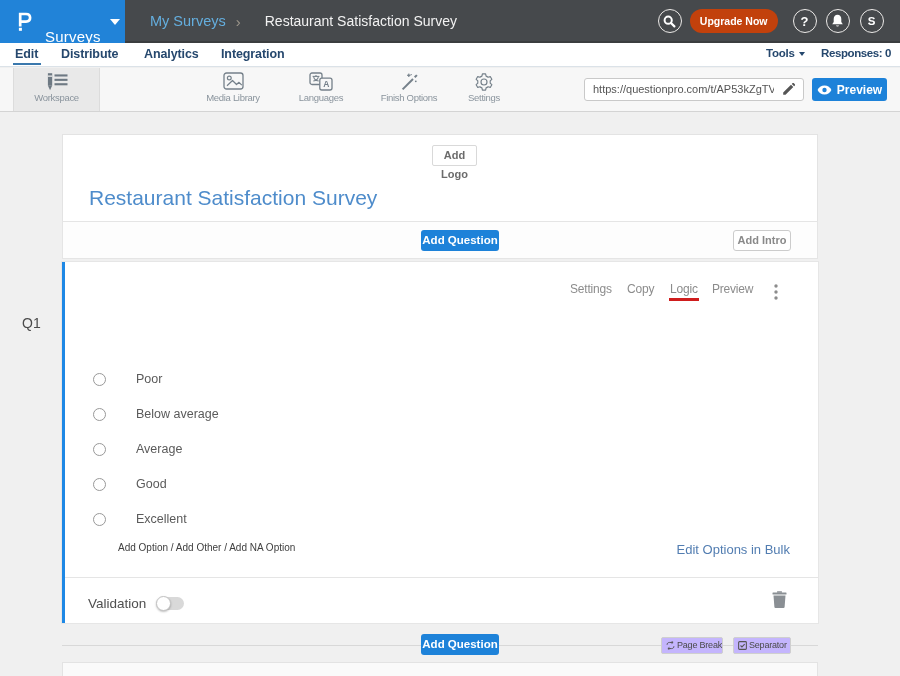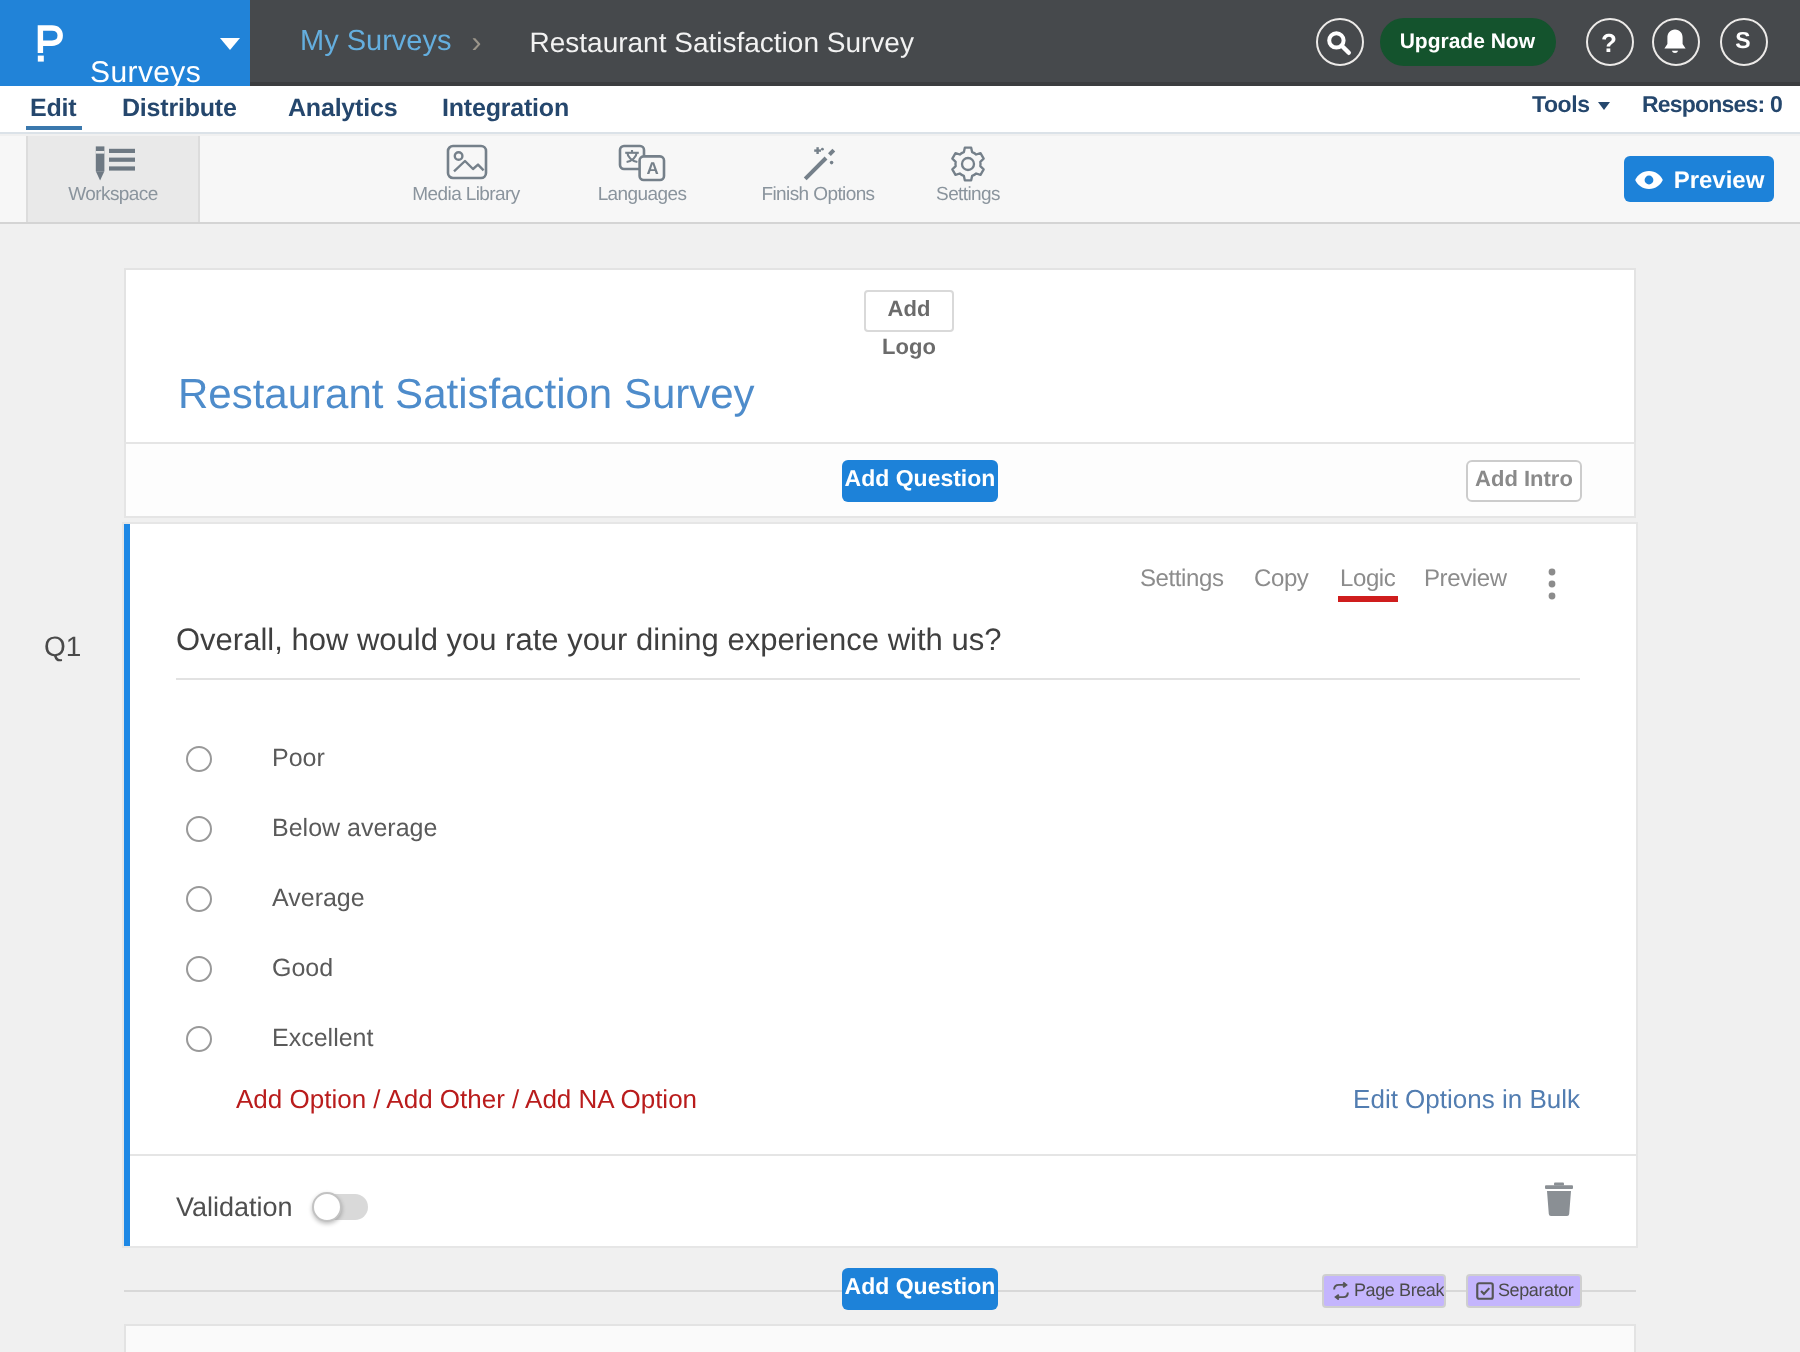--- a/index.html
+++ b/index.html
@@ -12,21 +12,21 @@
   .logostrip { position:absolute; left:0; top:43px; width:125px; height:2px; background:#9cc7ea; }
   .logoblk svg { margin-left:18px; }
   .logoblk .lbl { color:#fff; font-size:15px; margin-left:13px; font-weight:400; letter-spacing:.2px;margin-top:30px; }
   .logoblk .caret { margin-left:9px; width:0; height:0; border-left:5px solid transparent; border-right:5px solid transparent; border-top:6px solid #fff; }
   .crumbs { position:absolute; left:150px; top:0; height:42px; display:flex; align-items:center; }
   .crumbs .my { color:#64aede; font-size:14.5px; }
   .crumbs .sep { color:#9b958a; font-size:15px; margin-left:10px; margin-right:24px; }
   .crumbs .cur { color:#f2f2f2; font-size:14px; }
   .tb-right { position:absolute; right:16.5px; top:9px; height:24px; display:flex; align-items:center; }
   .circ { width:24px; height:24px; border-radius:50%; border:1.5px solid #eceae8; color:#fff; display:flex; align-items:center; justify-content:center; font-size:13px; font-weight:bold; }
-  .upgrade { height:24px; line-height:24px; background:#14532d; border-radius:12px; color:#fff; font-size:10.5px; font-weight:bold; padding:0 10px; margin:0 15px 0 8px; letter-spacing:0; }
+  .upgrade { height:24px; line-height:24px; background:#c2410c; border-radius:12px; color:#fff; font-size:10.5px; font-weight:bold; padding:0 10px; margin:0 15px 0 8px; letter-spacing:0; }
   .gap9 { margin-left:9px; } .gap10 { margin-left:10px; }
 
   
   .nav2 { position:absolute; left:0; top:43px; width:900px; height:24px; background:#fff; border-bottom:1px solid #dbe2e8; }
   .nav2 a { position:absolute; top:4px; color:#25476d; font-size:12.5px; font-weight:bold; text-decoration:none; letter-spacing:-.1px; white-space:nowrap; }
   .nav2 .edit { left:13px; border-bottom:2px solid #3a78ad; padding:0 3px 2px 2px; }
   .nav2 .dist { left:61px; } .nav2 .ana { left:144px; } .nav2 .integ { left:221px; }
   .nav2 .tools { left:766px; font-size:11.5px; letter-spacing:-.2px; } .nav2 .resp { left:821px; font-size:11.5px; letter-spacing:-.4px; }
   .tcaret { display:inline-block; width:0; height:0; border-left:3.8px solid transparent; border-right:3.8px solid transparent; border-top:4.5px solid #25476d; margin-left:4px; vertical-align:1px; }
 
@@ -55,21 +55,21 @@
 
   .qblock { position:absolute; left:62px; top:150px; width:756px; height:361px; background:#fff; border-left:3px solid #1e88e5; box-shadow:0 0 0 1px #e6e6e6; }
   .qlinks span { position:absolute; top:20px; font-size:12px; color:#8c8c8c; letter-spacing:-.2px; white-space:nowrap; }
   .qlinks .settings { left:505px; } .qlinks .copy { left:562px; } .qlinks .logic { left:604px; } .qlinks .preview { left:647px; }
   .qlinks .logic { border-bottom:3px solid #cf1d1d; padding:0 1px 2px 1px; }
   .vdots { position:absolute; top:22px; right:40px; }
   .qtext { position:absolute; left:23px; top:50px; width:702px; font-size:15.5px; color:#3f3f3f; padding-bottom:9px; border-bottom:1px solid #e2e2e2; }
   .opt { position:absolute; left:28px; display:flex; align-items:center; height:14px;gap:17px; }
   .opt .rad { width:13px; height:13px; border-radius:50%; border:1.5px solid #999; background:#fff; }
   .opt .ol { margin-left:13px; font-size:12.5px; color:#5a5a5a; }
-  .addopts { position:absolute; left:53px; top:280px; font-size:13px; color:#b91c1c; }
+  .addopts { position:absolute; left:53px; top:280px; font-size:10px; color:#404040; }
   .bulk { position:absolute; right:28px; top:280px; font-size:13px; color:#527db1; }
   .qdivider { position:absolute; left:0; top:315px; width:753px; border-top:1px solid #e5e5e5; }
   .valid { position:absolute; left:23px; top:334px; font-size:13.5px; color:#4f4f4f; }
   .toggle { position:absolute; left:92px; top:335px; width:27px; height:13px; background:#d9d9d9; border-radius:7px; }
   .toggle .knob { position:absolute; left:-1px; top:-1px; width:15px; height:15px; border-radius:50%; background:#fff; border:1px solid #c2c2c2; box-shadow:0 1px 2px rgba(0,0,0,.25); }
   .trash { position:absolute; right:31px; top:329px; }
 
   .bottomhr { position:absolute; left:62px; top:533px; width:756px; border-top:1px solid #d8d8d8; }
   .addq2 { position:absolute; left:421px; top:522px; width:78px; height:21px; line-height:21px; }
   .smbtn { position:absolute; top:525px; height:17px; background:#c4b5fd; border:1px solid #cfcfcf; border-radius:2px; color:#4a4a4a; font-size:9px; letter-spacing:-.2px; line-height:15px; padding:0 4px; white-space:nowrap; overflow:hidden; }
@@ -173,20 +173,28 @@
   </svg></span>
       <span class="tl">Finish Options</span>
     </div>
   <div class="ttab" style="left:453px; width:62px;">
       <span class="ico"><svg width="20" height="20" viewBox="0 0 24 24">
     <path fill="none" stroke="#75808a" stroke-width="1.4" stroke-linejoin="round" d="M13.9 2.2 L14.5 4.9 A7.6 7.6 0 0 1 16.9 6.3 L19.5 5.5 L21.4 8.8 L19.4 10.7 A7.6 7.6 0 0 1 19.4 13.3 L21.4 15.2 L19.5 18.5 L16.9 17.7 A7.6 7.6 0 0 1 14.5 19.1 L13.9 21.8 L10.1 21.8 L9.5 19.1 A7.6 7.6 0 0 1 7.1 17.7 L4.5 18.5 L2.6 15.2 L4.6 13.3 A7.6 7.6 0 0 1 4.6 10.7 L2.6 8.8 L4.5 5.5 L7.1 6.3 A7.6 7.6 0 0 1 9.5 4.9 L10.1 2.2 Z"></path>
     <circle cx="12" cy="12" r="3.6" fill="none" stroke="#75808a" stroke-width="1.4"></circle>
   </svg></span>
       <span class="tl">Settings</span>
     </div>
+  <div class="urlbox">
+      <span class="u">https://questionpro.com/t/AP53kZgTV</span>
+      <span class="pen">
+        <svg width="13" height="13" viewBox="0 0 13 13">
+          <path d="M1.2 9.5 L1.2 11.8 L3.5 11.8 L11.3 4 L9 1.7 Z M9.8 0.9 L12.1 3.2 L12.9 2.4 A0.8 0.8 0 0 0 12.9 1.3 L11.7 0.1 A0.8 0.8 0 0 0 10.6 0.1 Z" fill="#555"></path>
+        </svg>
+      </span>
+    </div>
   <div class="pvbtn"><svg width="15" height="10" viewBox="0 0 15 10">
         <path d="M7.5 0.5 C4.2 0.5 1.7 2.6 0.6 5 C1.7 7.4 4.2 9.5 7.5 9.5 C10.8 9.5 13.3 7.4 14.4 5 C13.3 2.6 10.8 0.5 7.5 0.5 Z" fill="#fff"></path>
         <circle cx="7.5" cy="5" r="2.2" fill="#1d82d9"></circle>
       </svg>Preview</div>
 </div>
 
 <div class="content">
   <div class="q1">Q1</div>
   <div class="card1">
     <span class="addlogo">Add Logo</span>
@@ -202,21 +210,20 @@
         <span class="settings">Settings</span>
         <span class="copy">Copy</span>
         <span class="logic">Logic</span>
         <span class="preview">Preview</span>
       </div>
     <div class="vdots"><svg width="4" height="16" viewBox="0 0 4 16">
           <circle cx="2" cy="2" r="1.7" fill="#8c8c8c"></circle>
           <circle cx="2" cy="8" r="1.7" fill="#8c8c8c"></circle>
           <circle cx="2" cy="14" r="1.7" fill="#8c8c8c"></circle>
         </svg></div>
-    <div class="qtext">Overall, how would you rate your dining experience with us?</div>
     <div class="opt" style="top:110px;">
         <span class="rad"></span>
         <span class="ol">Poor</span>
       </div>
     <div class="opt" style="top:145px;">
         <span class="rad"></span>
         <span class="ol">Below average</span>
       </div>
     <div class="opt" style="top:180px;">
         <span class="rad"></span>

